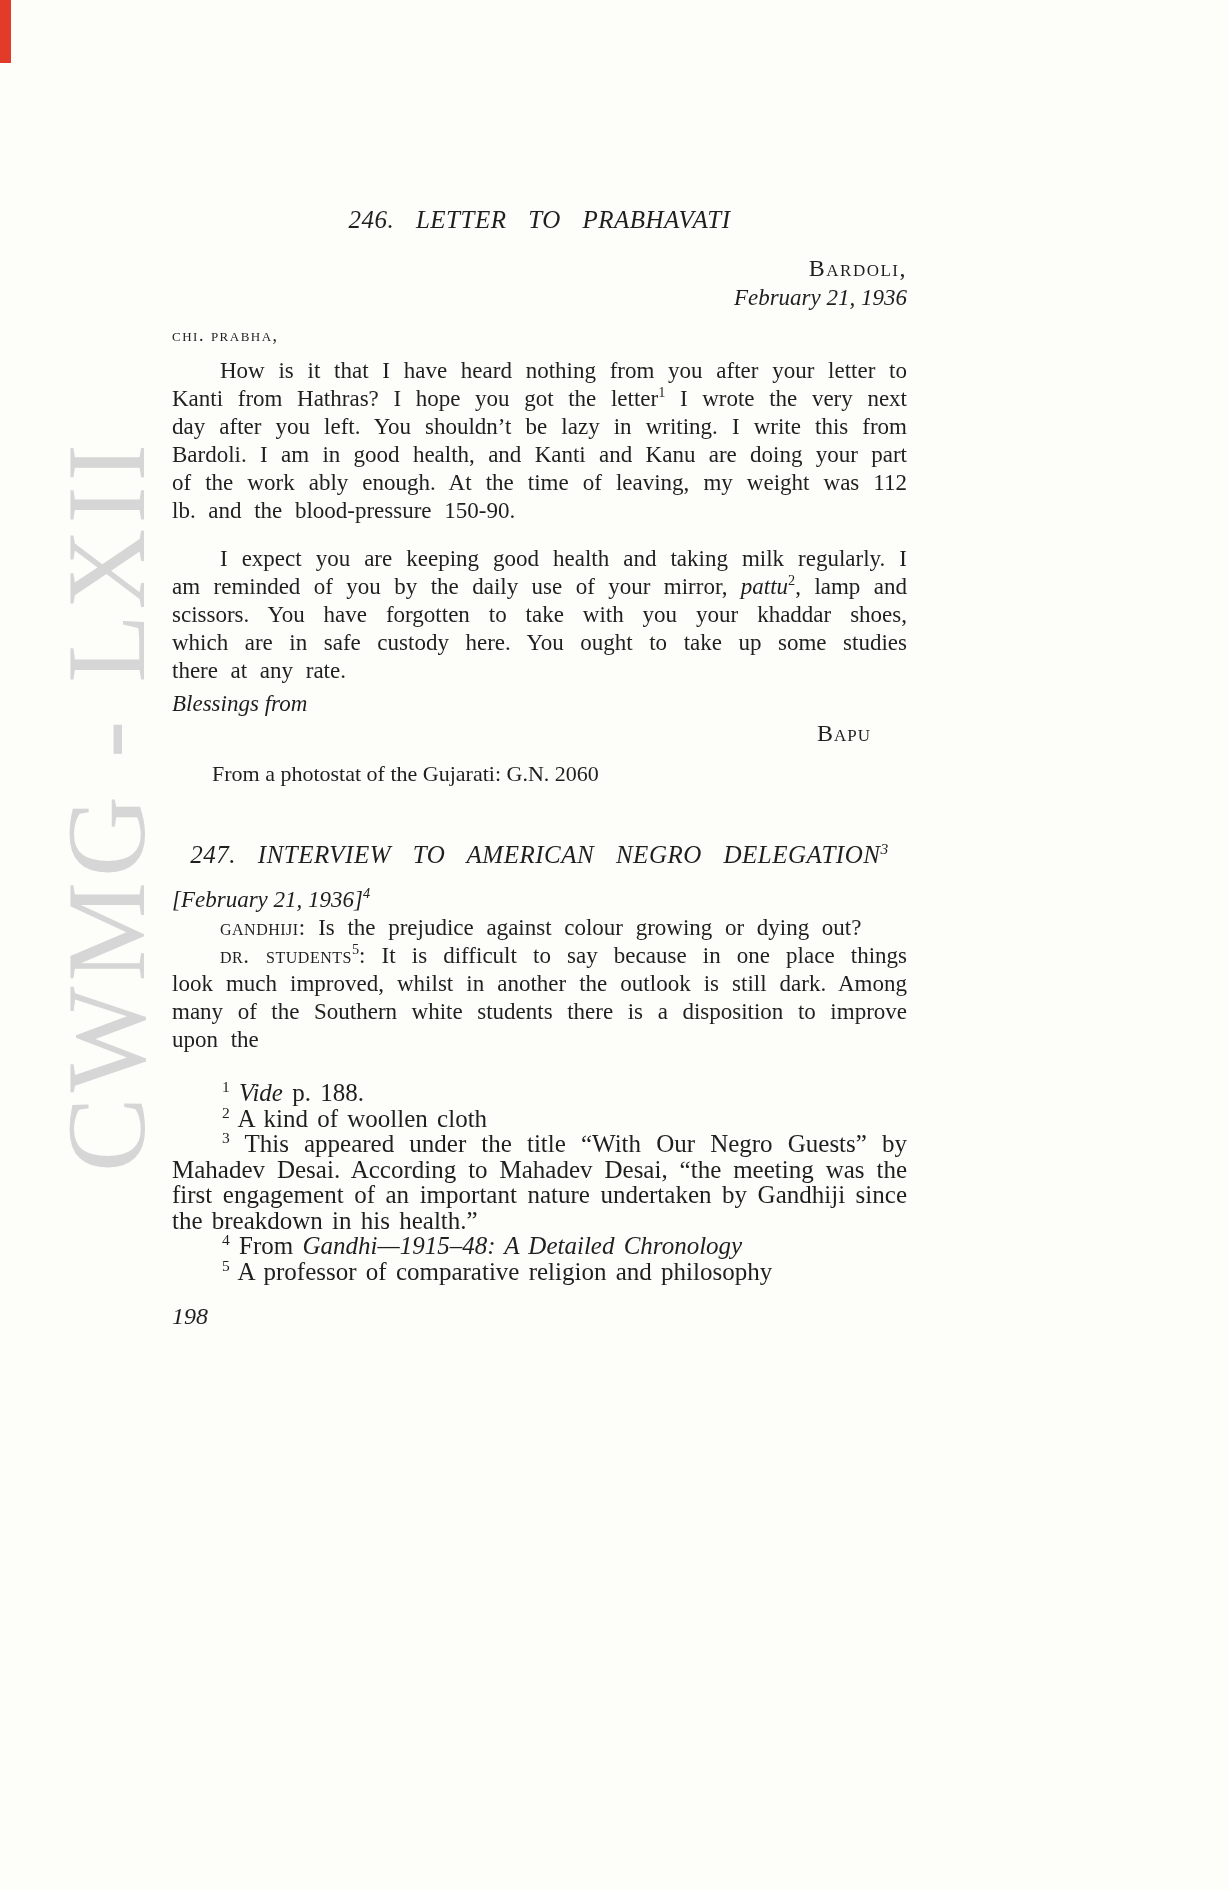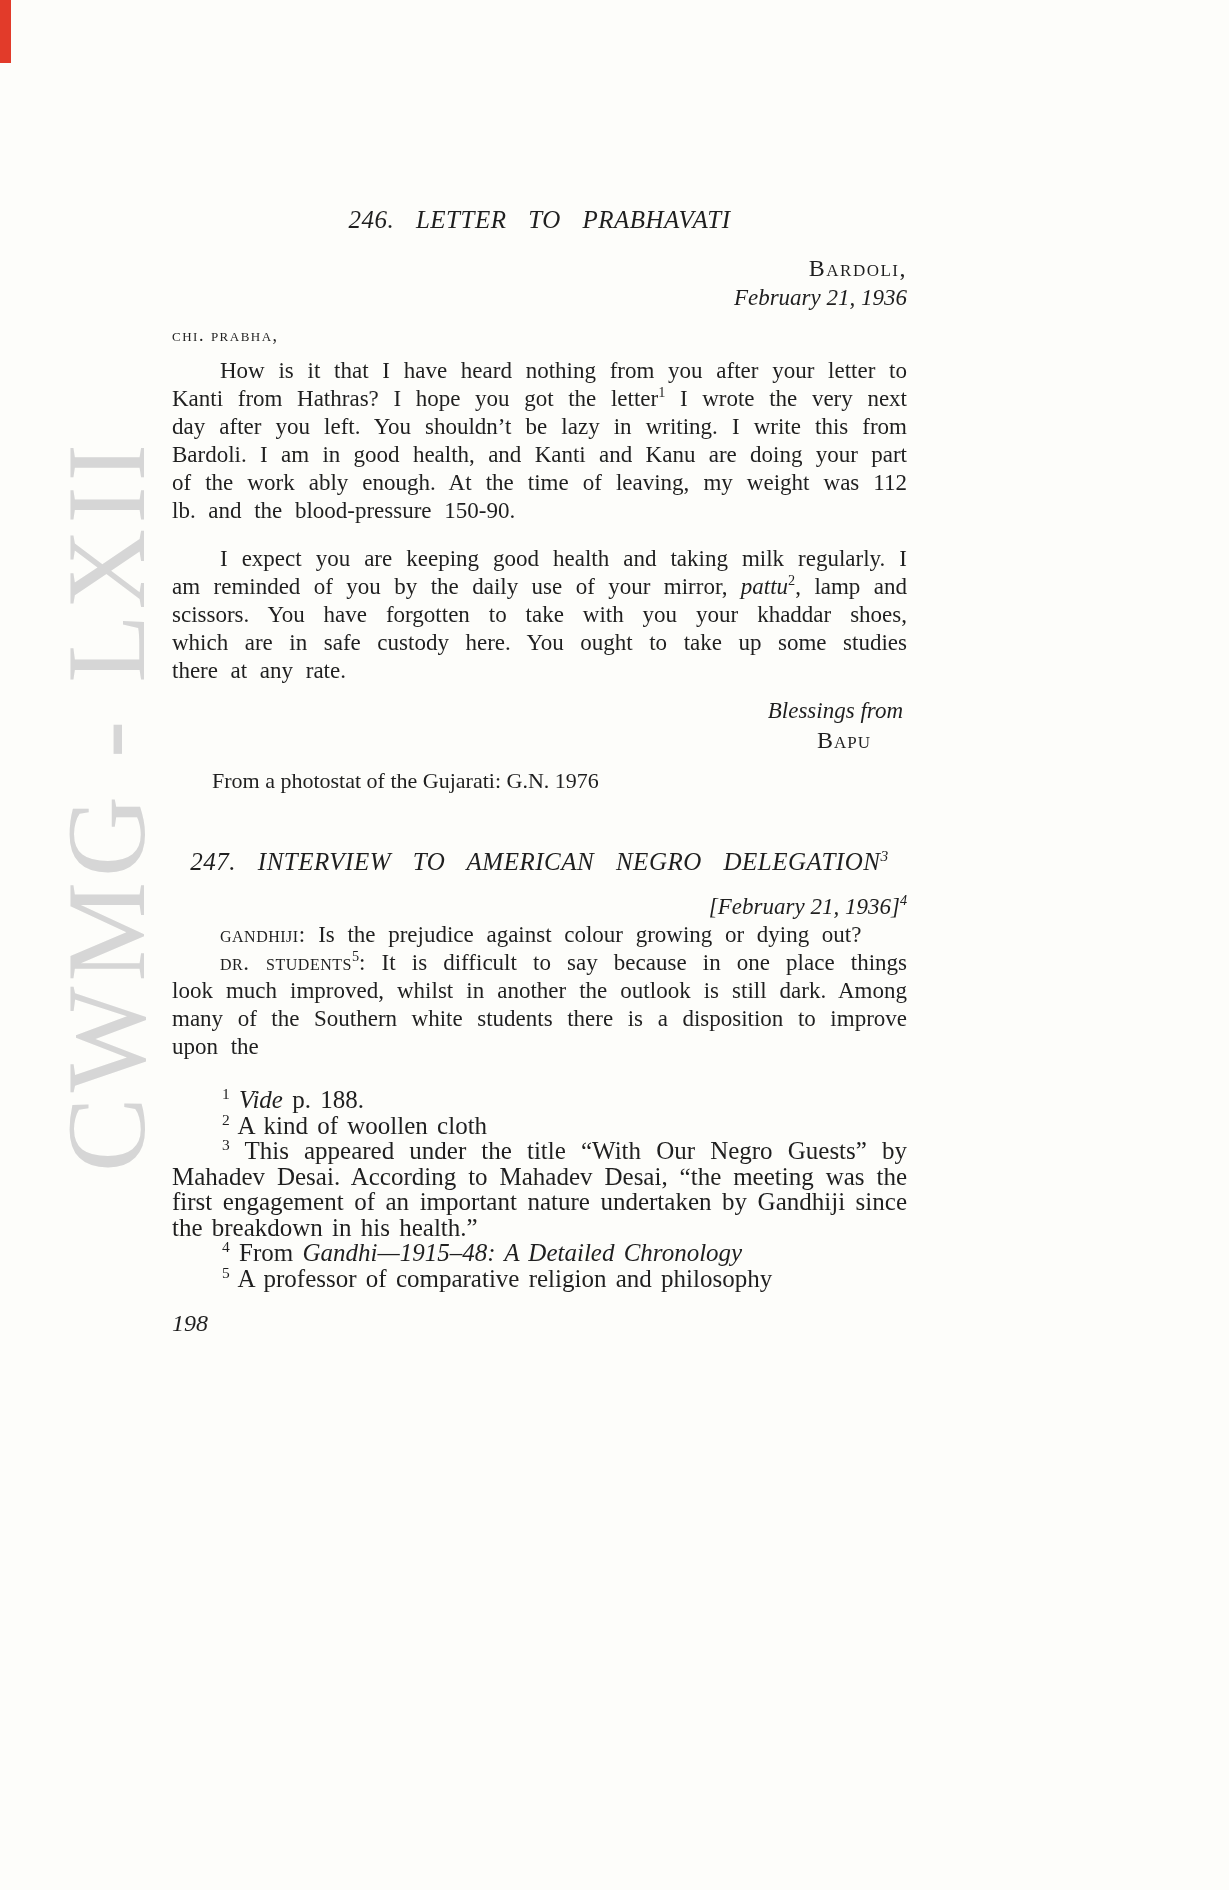--- a/index.html
+++ b/index.html
@@ -56,24 +56,24 @@
   .italic { font-style: italic; }
   .smallcaps { font-variant: small-caps; }
   .salutation { margin-top: 8px; font-size: 18px; letter-spacing: 1.5px; }
   .para {
     text-align: justify;
     text-indent: 48px;
     word-spacing: 0.30em;
     margin-top: 20px;
   }
   .para.first { margin-top: 8px; }
-  .valediction { text-align: right; padding-right: 4px; margin-top: 12px; }
+  .valediction { text-align: left; padding-right: 4px; margin-top: 5px; }
   .signature { text-align: right; padding-right: 36px; font-size: 24px; letter-spacing: 1px; line-height: 30px; }
   .source { margin-top: 12px; padding-left: 40px; font-size: 22px; }
-  .interview-date { text-align: right; margin-top: 16px; }
+  .interview-date { text-align: left; margin-top: 16px; }
   .dialogue { margin-top: 0; }
   .footnotes { margin-top: 26px; }
   .footnote {
     font-size: 25px;
     line-height: 25.5px;
     text-align: justify;
     text-indent: 50px;
     word-spacing: 0.12em;
   }
   .page-number { margin-top: 18px; font-size: 24px; font-style: italic; }
@@ -96,21 +96,21 @@
       <h2 class="heading heading-letter">246. LETTER TO PRABHAVATI</h2>
       <div class="place-date">
         <div class="place">Bardoli,</div>
         <div class="date italic">February 21, 1936</div>
       </div>
       <div class="salutation smallcaps">chi. prabha,</div>
       <p class="para first"><span>How is it that I have heard nothing from you after your letter to Kanti from Hathras? I hope you got the letter</span><sup>1</sup><span> I wrote the very next day after you left. You shouldn’t be lazy in writing. I write this from Bardoli. I am in good health, and Kanti and Kanu are doing your part of the work ably enough. At the time of leaving, my weight was 112 lb. and the blood-pressure 150-90.</span></p>
       <p class="para"><span>I expect you are keeping good health and taking milk regularly. I am reminded of you by the daily use of your mirror, </span><span class="s-i">pattu</span><sup>2</sup><span>, lamp and scissors. You have forgotten to take with you your khaddar shoes, which are in safe custody here. You ought to take up some studies there at any rate.</span></p>
       <div class="valediction italic">Blessings from</div>
       <div class="signature smallcaps">Bapu</div>
-      <div class="source">From a photostat of the Gujarati: G.N. 1976</div>
+      <div class="source">From a photostat of the Gujarati: G.N. 2060</div>
     </section>
 
     <section>
       <h2 class="heading heading-interview"><span>247. INTERVIEW TO AMERICAN NEGRO DELEGATION</span><sup>3</sup></h2>
       <div class="interview-date italic"><span>[February 21, 1936]</span><sup>4</sup></div>
       <p class="para dialogue"><span class="s-sc">gandhiji:</span><span> Is the prejudice against colour growing or dying out?</span></p>
       <p class="para dialogue"><span class="s-sc">dr. students</span><sup>5</sup><span>: It is difficult to say because in one place things look much improved, whilst in another the outlook is still dark. Among many of the Southern white students there is a disposition to improve upon the</span></p>
     </section>
 
     <section class="footnotes">

